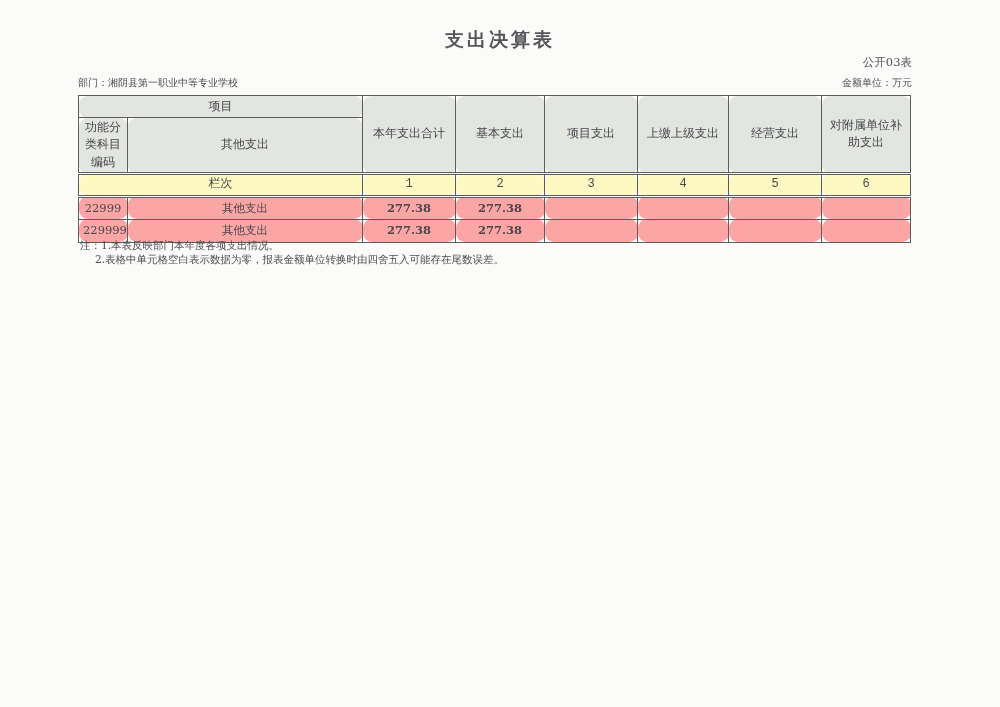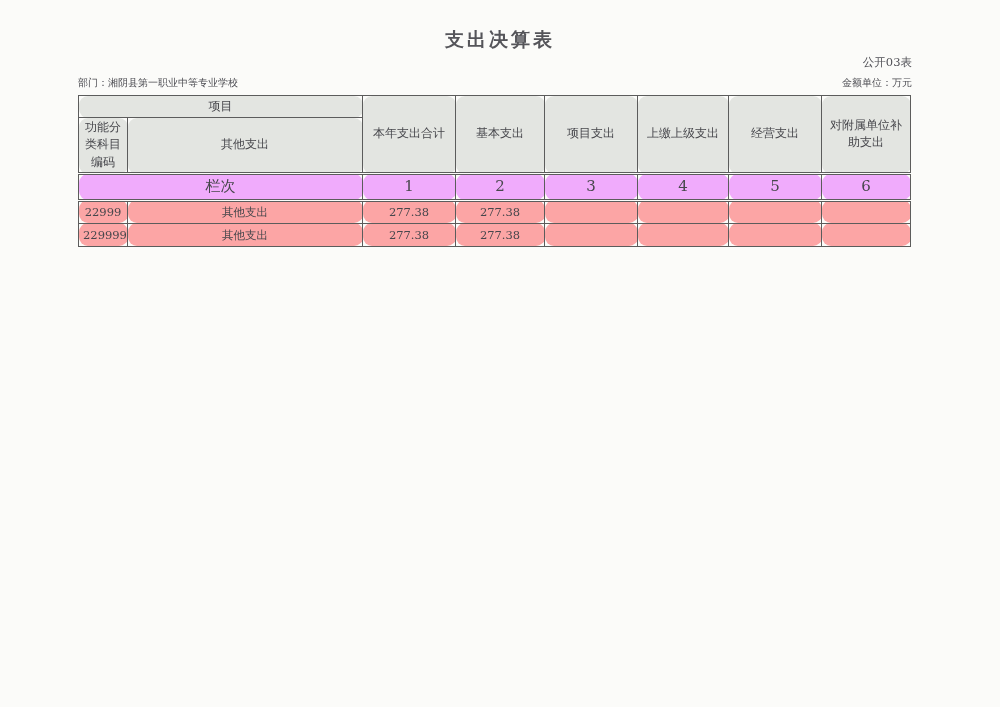--- a/index.html
+++ b/index.html
@@ -51,28 +51,29 @@
     padding: 1px 4px;
     text-align: center;
     line-height: 1.45;
     overflow: hidden;
   }
   tr.hdr td { background: #e3e5e1; }
   tr.hrow1 td { height: 22px; }
   tr.hrow2 td { height: 46px; }
   tr.lanci td {
     height: 17px;
-    background: #f0abfc;
-    font-size: 15px;
+    background: #fef9c3;
+    font-size: 12px;
     border-top: 3px double #5c5c5c;
     border-bottom: 3px double #5c5c5c;
+    font-family: Liberation Mono, monospace;
   }
   tr.data td { height: 23px; background: #fca5a5; font-size: 11.5px; }
   td.name { text-align: left; padding-left: 6px; }
-  td.num  { text-align: right; padding-right: 5px; }
+  td.num  { text-align: right; padding-right: 5px; font-weight: bold; }
   td.dbl-left { border-left: 3px double #5c5c5c; }
   table.report { border: 1px solid #454545; }
 
   .notes {
     position: absolute;
     top: 238px; left: 80px;
     font-size: 10.5px;
     line-height: 14px;
     color: #4c4c52;
   }
@@ -142,14 +143,18 @@
         <td class="num">277.38</td>
         <td class="num">277.38</td>
         <td class="num"></td>
         <td class="num"></td>
         <td class="num"></td>
         <td class="num"></td>
       </tr>
     </tbody>
   </table>
 
+  <div class="notes">
+    <div class="note-line1">注：1.本表反映部门本年度各项支出情况。</div>
+    <div class="note-line2">2.表格中单元格空白表示数据为零，报表金额单位转换时由四舍五入可能存在尾数误差。</div>
+  </div>
 
 </div>
 
 </body></html>

